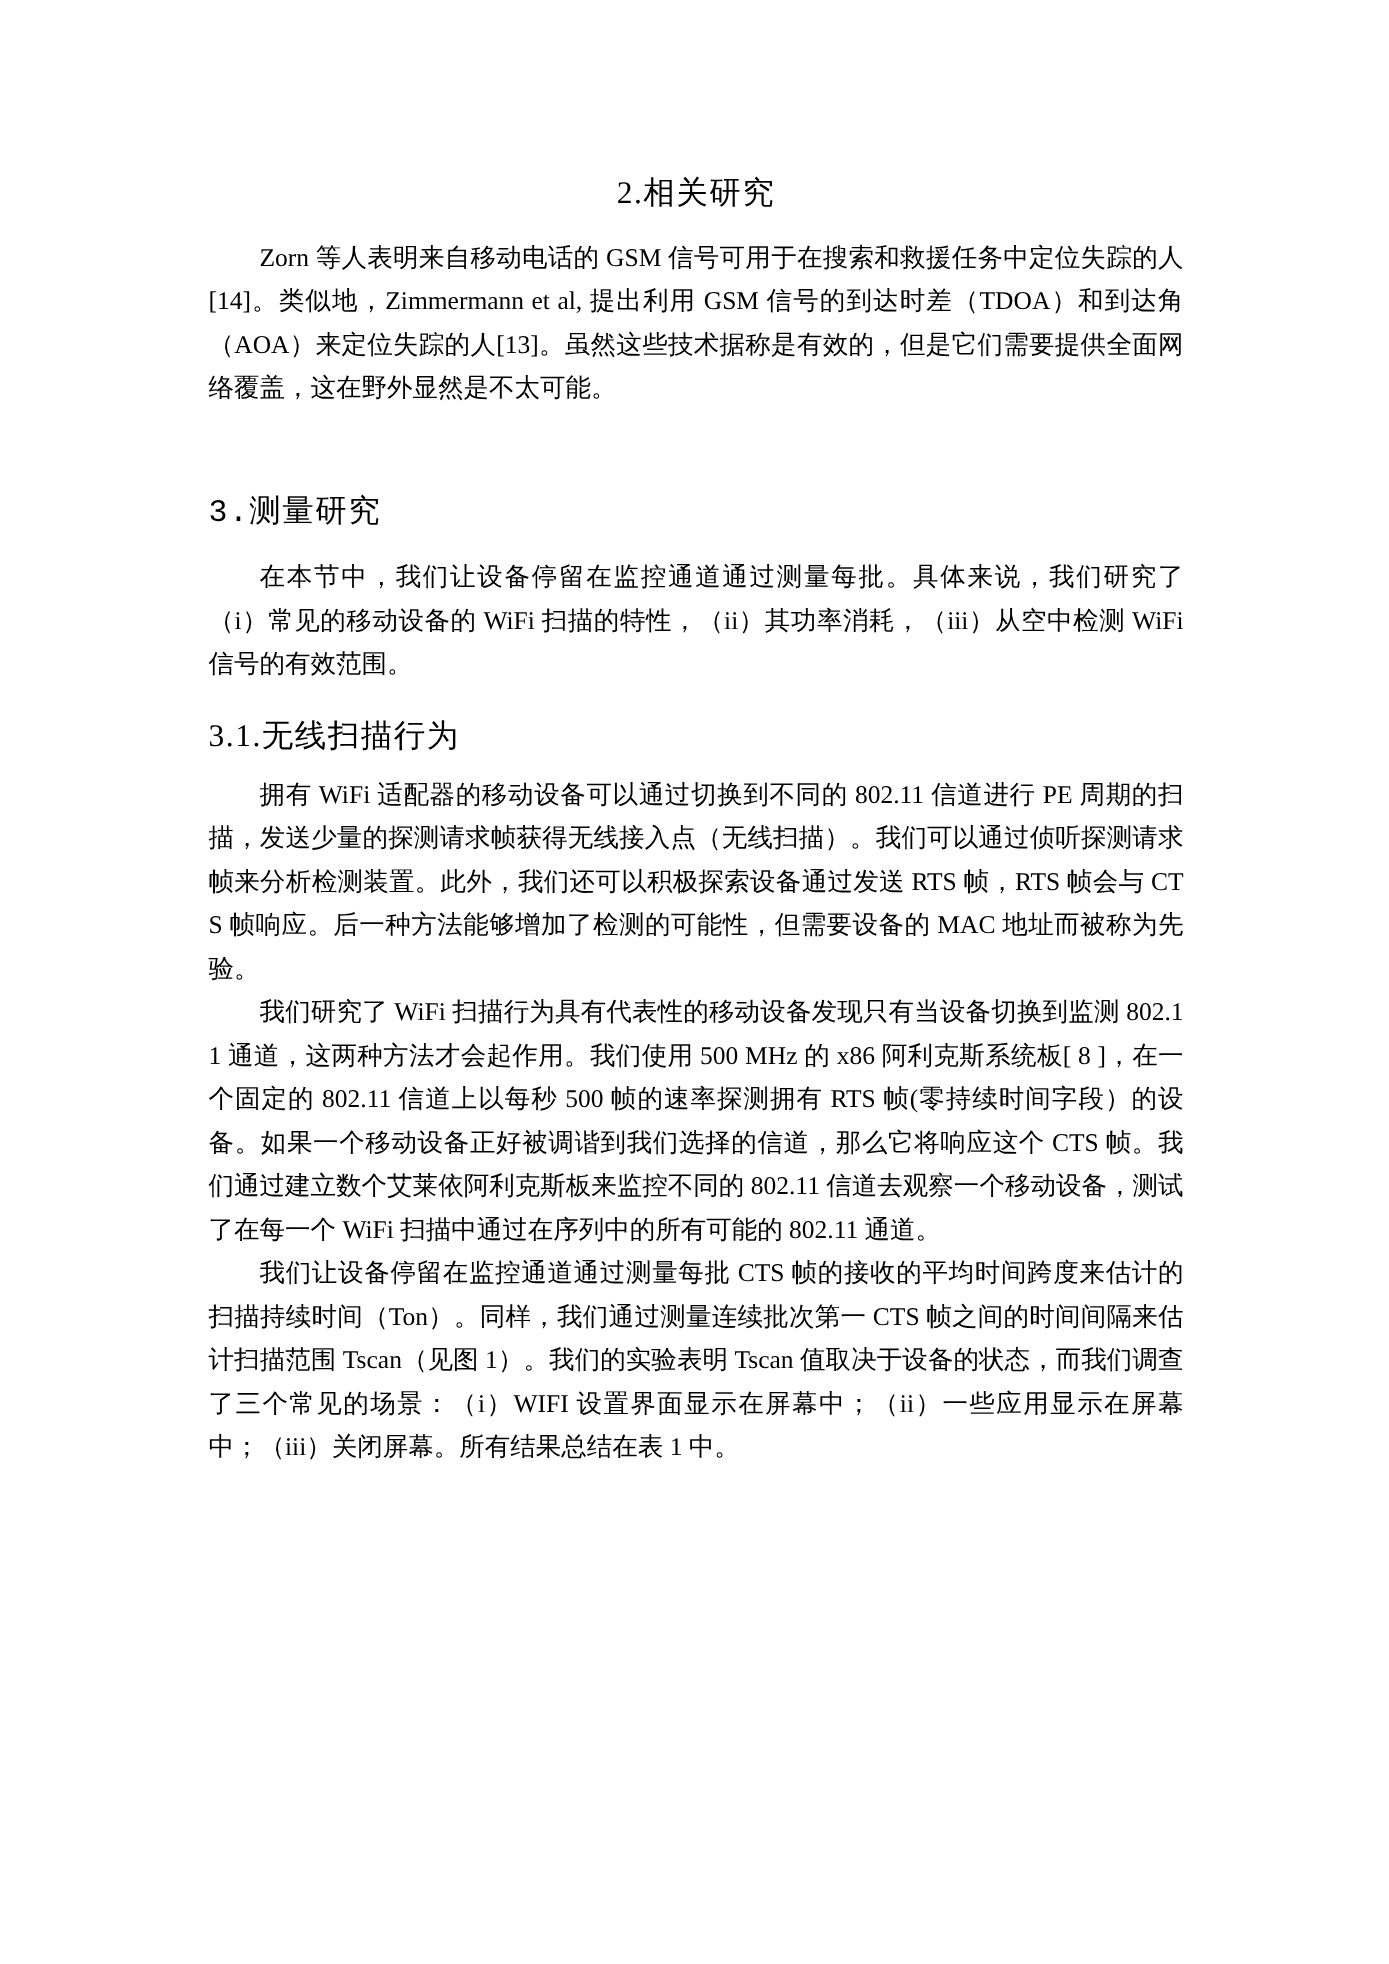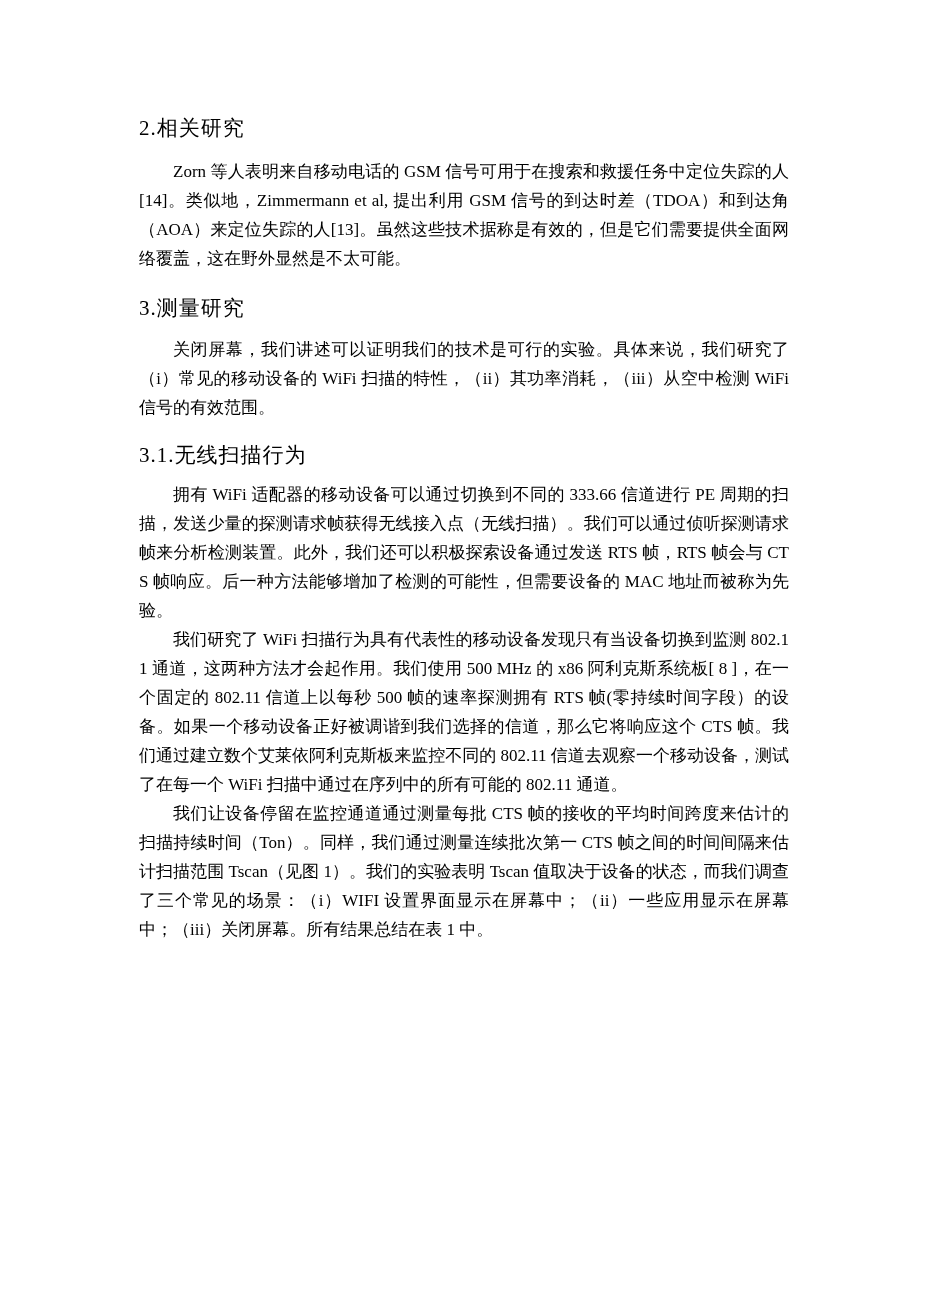--- a/index.html
+++ b/index.html
@@ -16,22 +16,22 @@
     background: #ffffff;
     color: #000000;
     padding: 113px 137px 60px 139px;
   }
   .section-heading {
     font-size: 21px;
     font-weight: normal;
     line-height: 30px;
     letter-spacing: 1px;
   }
-  .heading-2 { margin-bottom: 14px; }
-  .heading-3 { margin-top: 20px; margin-bottom: 12px; }
+  .heading-2 { margin-bottom: 14px; text-align: center; }
+  .heading-3 { margin-top: 55px; margin-bottom: 12px; font-family: Liberation Mono, monospace; }
   .heading-31 { margin-top: 18px; margin-bottom: 10px; }
   .body-paragraph {
     font-size: 17px;
     line-height: 29px;
     text-align: justify;
     text-indent: 2em;
     word-break: break-all;
   }
 </style>
 </head>
@@ -39,24 +39,24 @@
 
 <div class="page">
 
   <section>
     <h2 class="section-heading heading-2">2.相关研究</h2>
     <p class="body-paragraph">Zorn 等人表明来自移动电话的 GSM 信号可用于在搜索和救援任务中定位失踪的人[14]。类似地，Zimmermann et al, 提出利用 GSM 信号的到达时差（TDOA）和到达角（AOA）来定位失踪的人[13]。虽然这些技术据称是有效的，但是它们需要提供全面网络覆盖，这在野外显然是不太可能。</p>
   </section>
 
   <section>
     <h2 class="section-heading heading-3">3.测量研究</h2>
-    <p class="body-paragraph">关闭屏幕，我们讲述可以证明我们的技术是可行的实验。具体来说，我们研究了（i）常见的移动设备的 WiFi 扫描的特性，（ii）其功率消耗，（iii）从空中检测 WiFi 信号的有效范围。</p>
+    <p class="body-paragraph">在本节中，我们让设备停留在监控通道通过测量每批。具体来说，我们研究了（i）常见的移动设备的 WiFi 扫描的特性，（ii）其功率消耗，（iii）从空中检测 WiFi 信号的有效范围。</p>
   </section>
 
   <section>
     <h2 class="section-heading heading-31">3.1.无线扫描行为</h2>
-    <p class="body-paragraph">拥有 WiFi 适配器的移动设备可以通过切换到不同的 333.66 信道进行 PE 周期的扫描，发送少量的探测请求帧获得无线接入点（无线扫描）。我们可以通过侦听探测请求帧来分析检测装置。此外，我们还可以积极探索设备通过发送 RTS 帧，RTS 帧会与 CTS 帧响应。后一种方法能够增加了检测的可能性，但需要设备的 MAC 地址而被称为先验。</p>
+    <p class="body-paragraph">拥有 WiFi 适配器的移动设备可以通过切换到不同的 802.11 信道进行 PE 周期的扫描，发送少量的探测请求帧获得无线接入点（无线扫描）。我们可以通过侦听探测请求帧来分析检测装置。此外，我们还可以积极探索设备通过发送 RTS 帧，RTS 帧会与 CTS 帧响应。后一种方法能够增加了检测的可能性，但需要设备的 MAC 地址而被称为先验。</p>
     <p class="body-paragraph">我们研究了 WiFi 扫描行为具有代表性的移动设备发现只有当设备切换到监测 802.11 通道，这两种方法才会起作用。我们使用 500 MHz 的 x86 阿利克斯系统板[ 8 ]，在一个固定的 802.11 信道上以每秒 500 帧的速率探测拥有 RTS 帧(零持续时间字段）的设备。如果一个移动设备正好被调谐到我们选择的信道，那么它将响应这个 CTS 帧。我们通过建立数个艾莱依阿利克斯板来监控不同的 802.11 信道去观察一个移动设备，测试了在每一个 WiFi 扫描中通过在序列中的所有可能的 802.11 通道。</p>
     <p class="body-paragraph">我们让设备停留在监控通道通过测量每批 CTS 帧的接收的平均时间跨度来估计的扫描持续时间（Ton）。同样，我们通过测量连续批次第一 CTS 帧之间的时间间隔来估计扫描范围 Tscan（见图 1）。我们的实验表明 Tscan 值取决于设备的状态，而我们调查了三个常见的场景：（i）WIFI 设置界面显示在屏幕中；（ii）一些应用显示在屏幕中；（iii）关闭屏幕。所有结果总结在表 1 中。</p>
 
   </section>
 
 </div>
 
 </body></html>

